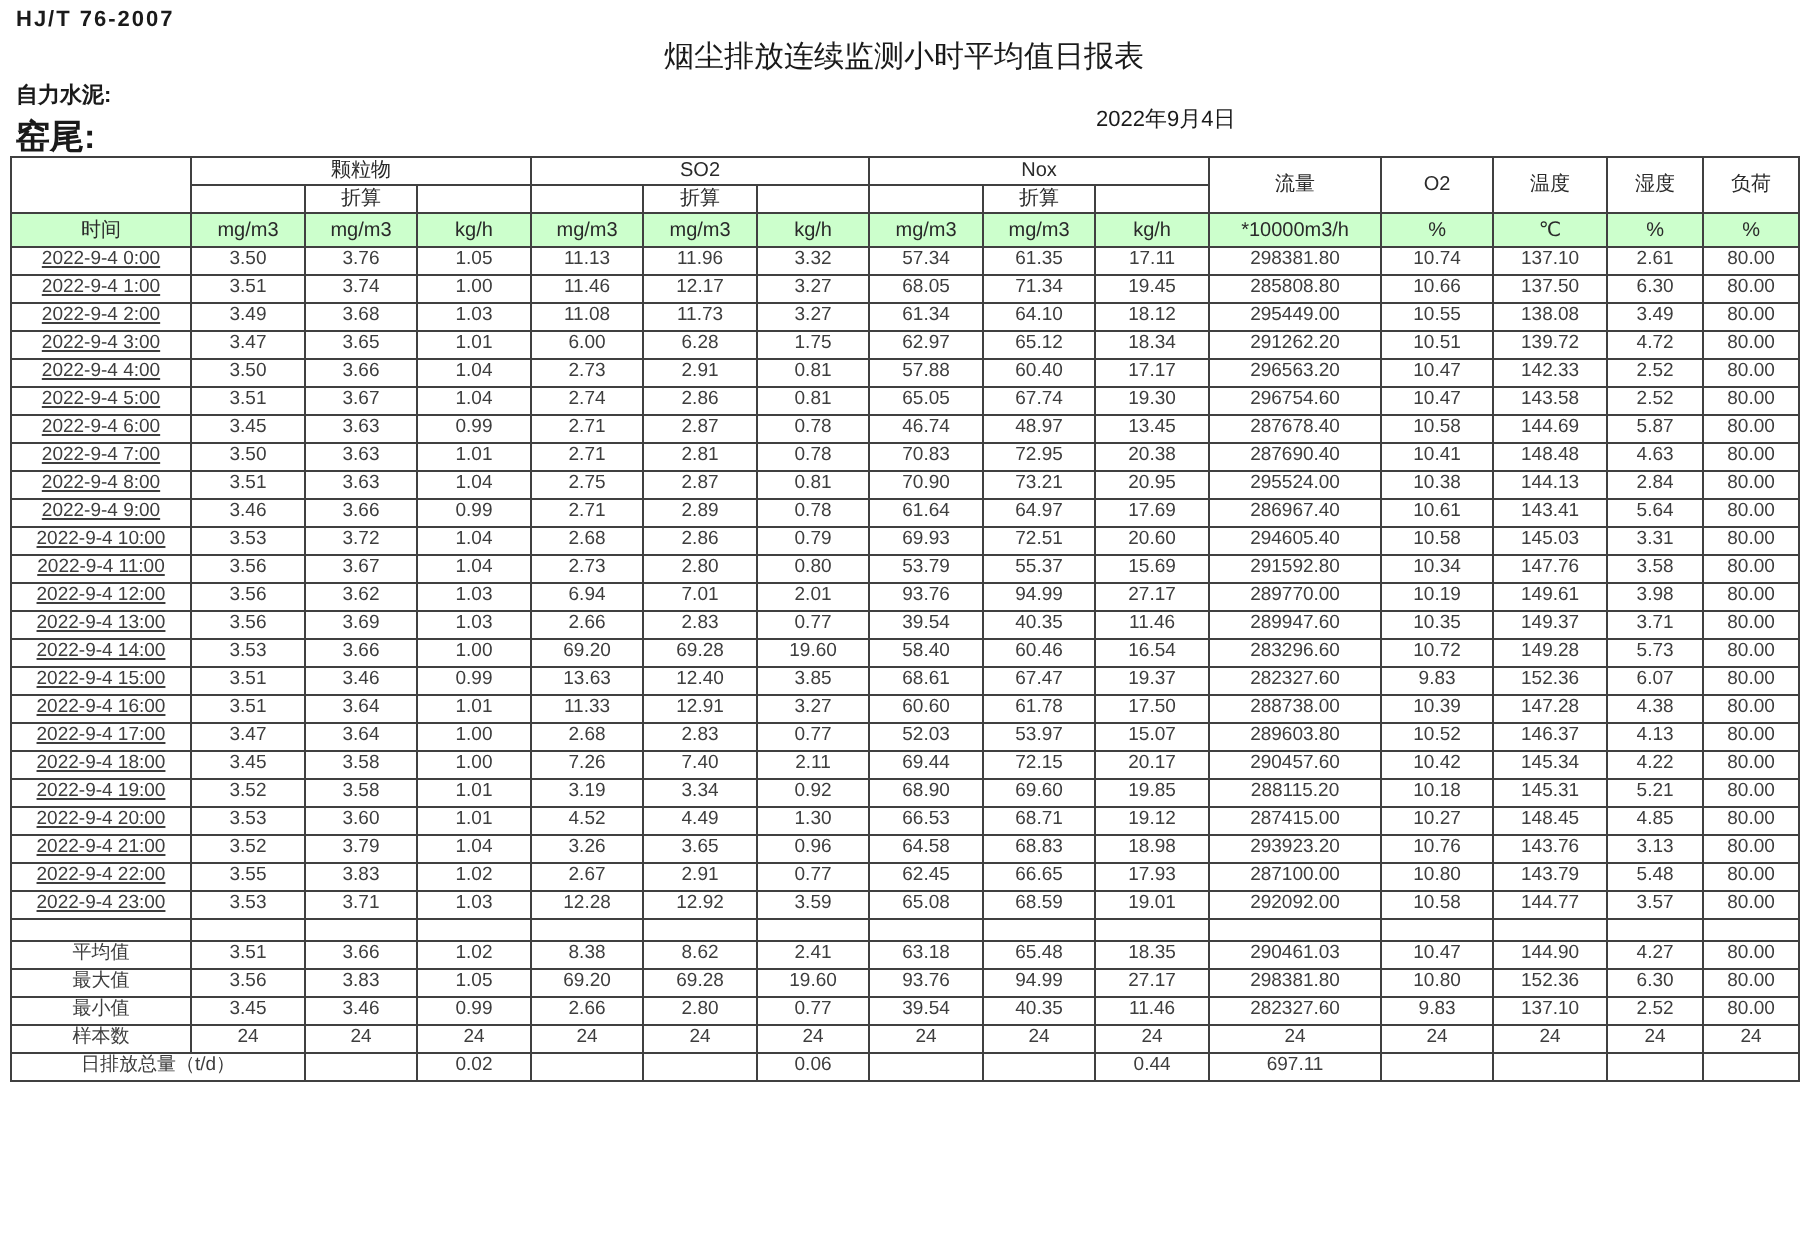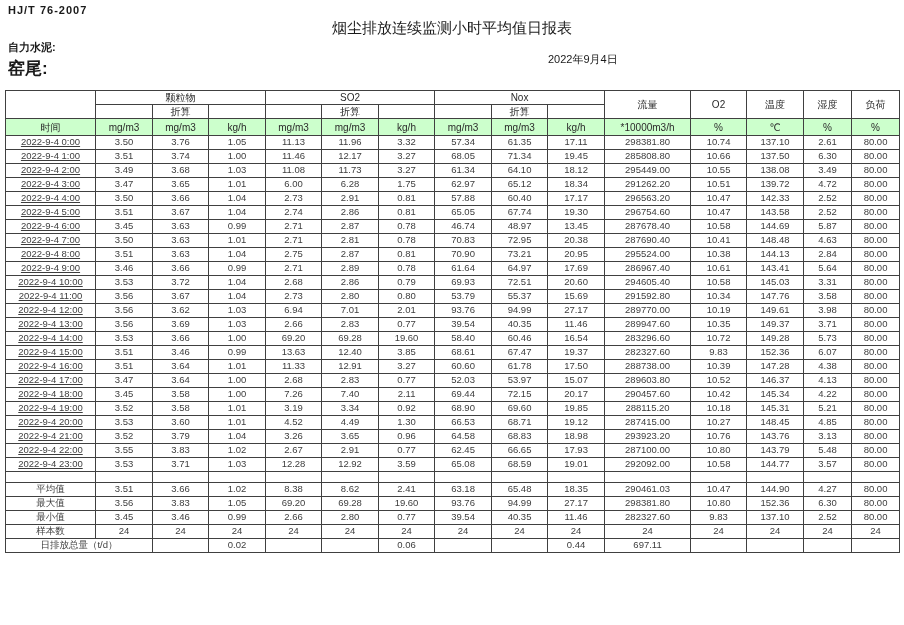--- a/index.html
+++ b/index.html
@@ -8,21 +8,21 @@
     background:#ffffff; font-family:"Liberation Sans","DejaVu Sans",sans-serif;
     color:#1a1a1a;
   }
   .doc-code { position:absolute; left:8px; top:4px; font-size:11px; font-weight:bold; letter-spacing:1px; }
   .title { position:absolute; left:0; top:19px; width:100%; text-align:center; font-size:15px; font-weight:normal; }
   .company { position:absolute; left:8px; top:40px; font-size:11px; font-weight:bold; }
   .kiln { position:absolute; left:8px; top:57px; font-size:17px; font-weight:bold; }
   .date { position:absolute; left:548px; top:52px; font-size:11px; }
 
   table.report {
-    position:absolute; left:5px; top:90px; width:894px;
+    position:absolute; left:5px; top:78px; width:894px;
     border-collapse:collapse; table-layout:fixed;
   }
   table.report td {
     border:1px solid #404040; padding:0; text-align:center;
     font-size:9.5px; line-height:1.1; color:#3d3d3d;
     white-space:nowrap; overflow:hidden;
   }
   thead tr.h1 td, thead tr.h2 td { height:13px; font-size:10px; color:#2a2a2a; }
   thead tr.units td { height:16px; background:#ccffcc; font-size:10px; color:#2a2a2a;margin-top:48px; }
   tbody tr { height:14px; }

